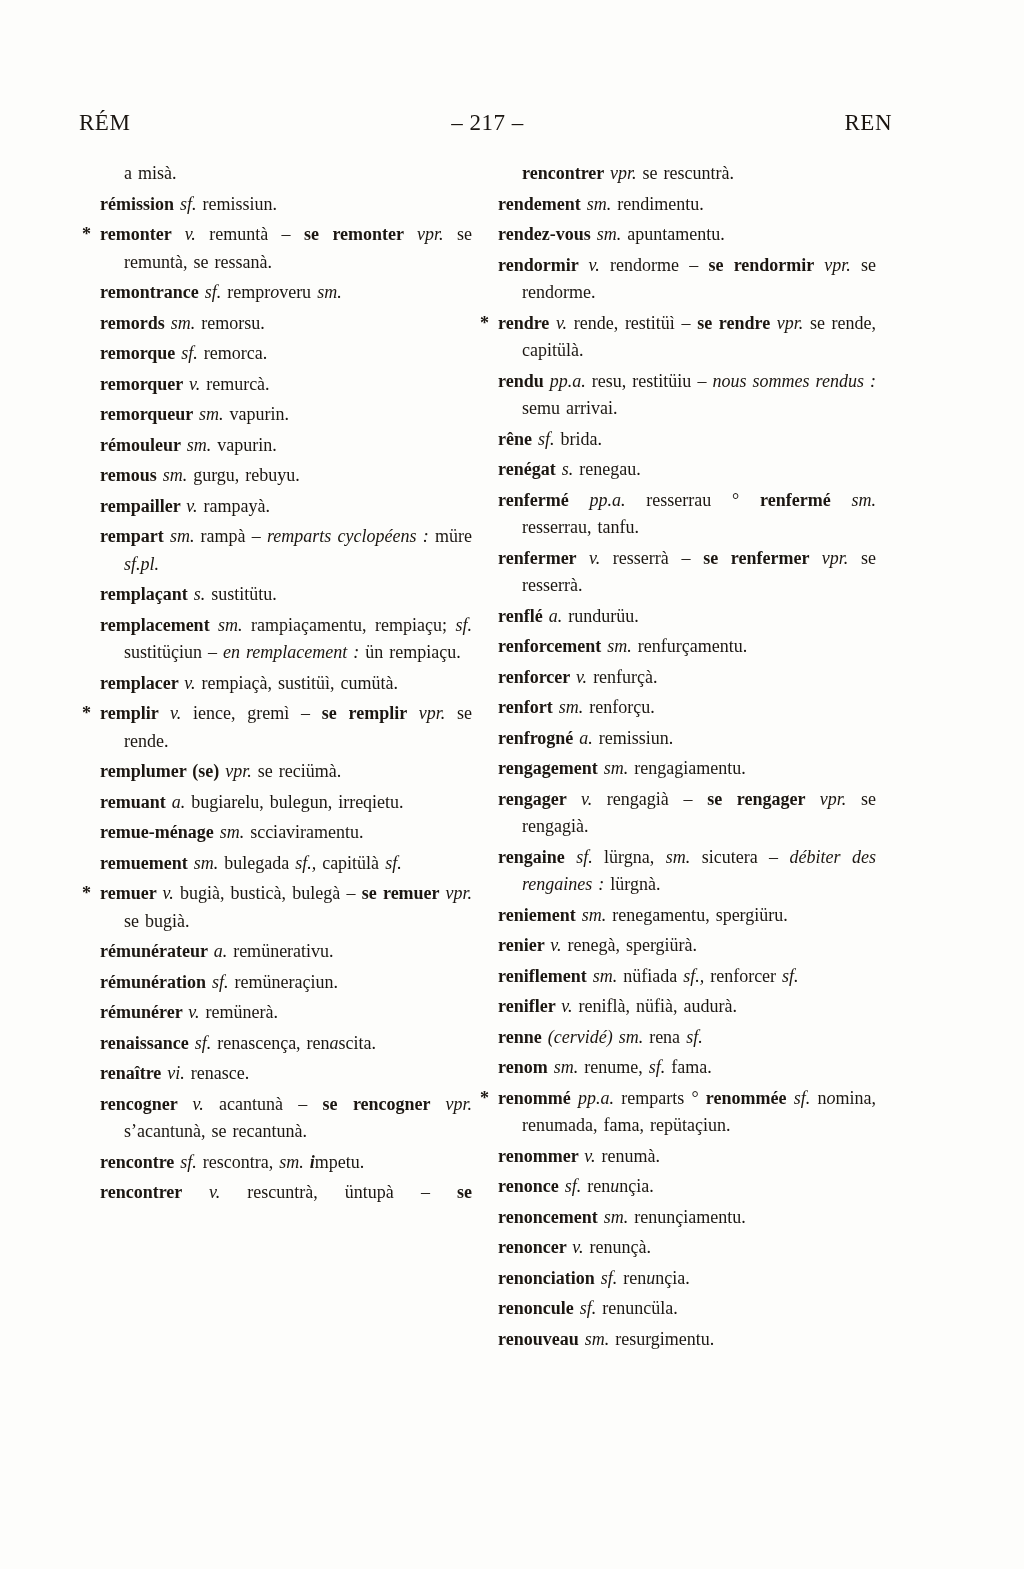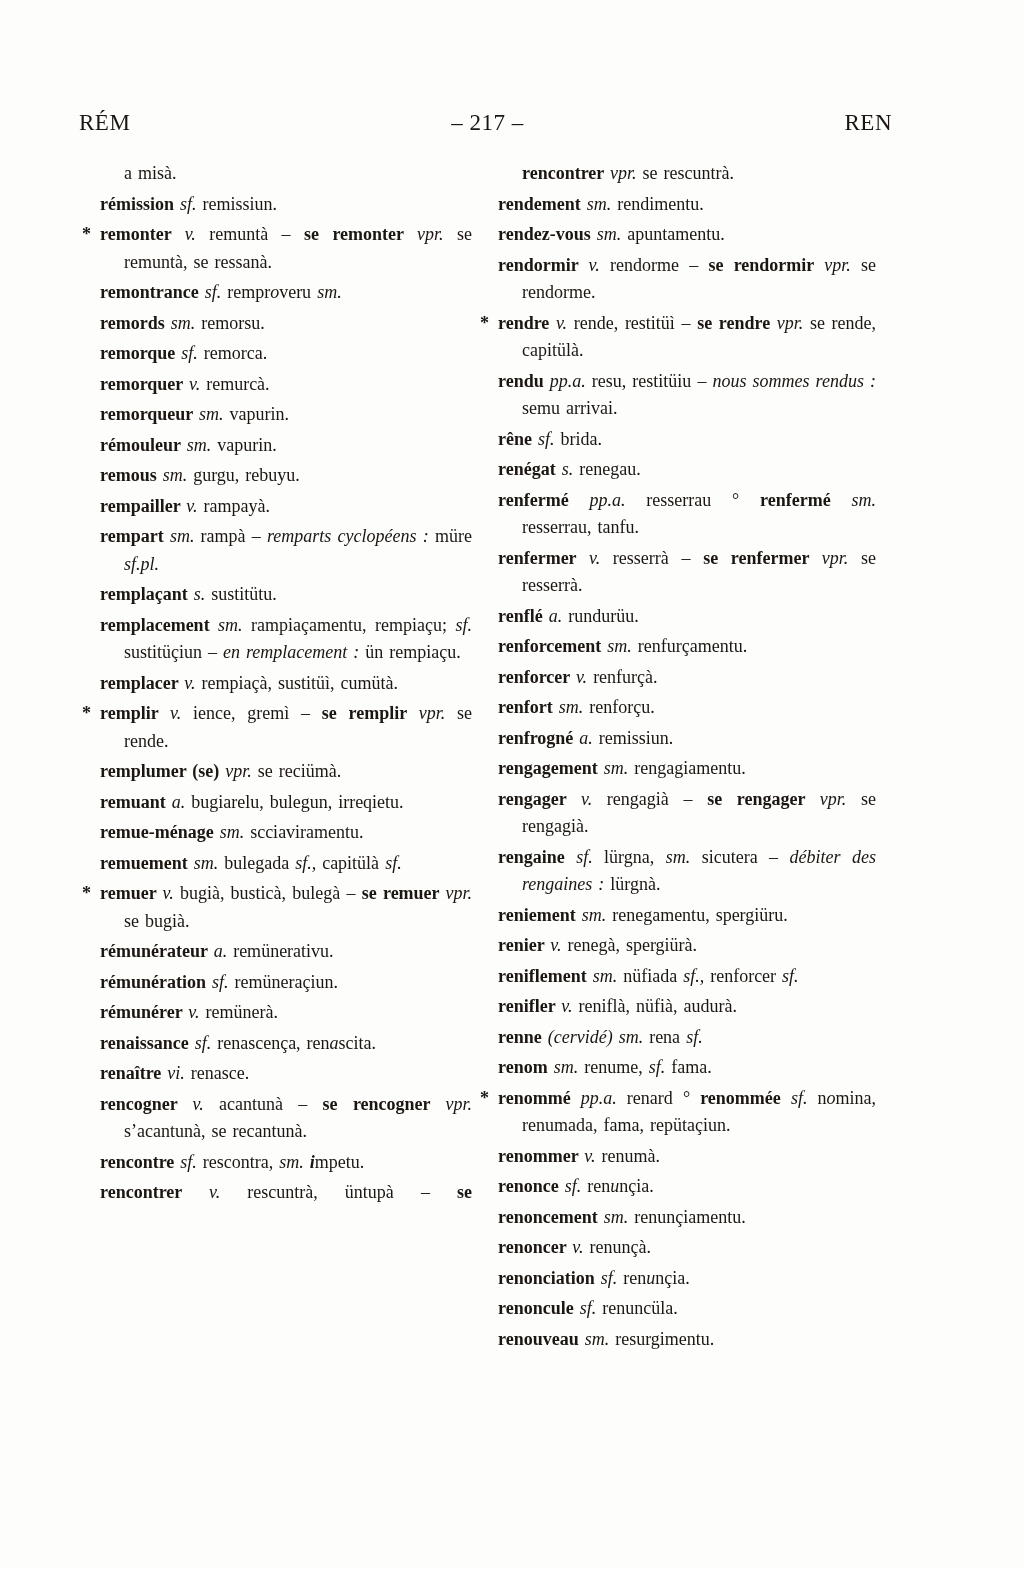--- a/index.html
+++ b/index.html
@@ -116,21 +116,21 @@
       <p class="entry"><span class="b">renfrogné </span><span class="i">a. </span><span>remissiun.</span></p>
       <p class="entry"><span class="b">rengagement </span><span class="i">sm. </span><span>rengagiamentu.</span></p>
       <p class="entry"><span class="b">rengager </span><span class="i">v. </span><span>rengagià – </span><span class="b">se rengager </span><span class="i">vpr. </span><span>se rengagià.</span></p>
       <p class="entry"><span class="b">rengaine </span><span class="i">sf. </span><span>lürgna, </span><span class="i">sm. </span><span>sicutera – </span><span class="i">débiter des rengaines : </span><span>lürgnà.</span></p>
       <p class="entry"><span class="b">reniement </span><span class="i">sm. </span><span>renegamentu, spergiüru.</span></p>
       <p class="entry"><span class="b">renier </span><span class="i">v. </span><span>renegà, spergiürà.</span></p>
       <p class="entry"><span class="b">reniflement </span><span class="i">sm. </span><span>nüfiada </span><span class="i">sf., </span><span>renforcer </span><span class="i">sf.</span></p>
       <p class="entry"><span class="b">renifler </span><span class="i">v. </span><span>reniflà, nüfià, audurà.</span></p>
       <p class="entry"><span class="b">renne </span><span class="i">(cervidé) </span><span class="i">sm. </span><span>rena </span><span class="i">sf.</span></p>
       <p class="entry"><span class="b">renom </span><span class="i">sm. </span><span>renume, </span><span class="i">sf. </span><span>fama.</span></p>
-      <p class="entry"><span class="star">*</span><span class="b">renommé </span><span class="i">pp.a. </span><span>renard ° </span><span class="b">renommée </span><span class="i">sf. </span><span>n</span><span class="i">o</span><span>mina, renumada, fama, repütaçiun.</span></p>
+      <p class="entry"><span class="star">*</span><span class="b">renommé </span><span class="i">pp.a. </span><span>remparts ° </span><span class="b">renommée </span><span class="i">sf. </span><span>n</span><span class="i">o</span><span>mina, renumada, fama, repütaçiun.</span></p>
       <p class="entry"><span class="b">renommer </span><span class="i">v. </span><span>renumà.</span></p>
       <p class="entry"><span class="b">renonce </span><span class="i">sf. </span><span>ren</span><span class="i">u</span><span>nçia.</span></p>
       <p class="entry"><span class="b">renoncement </span><span class="i">sm. </span><span>renunçiamentu.</span></p>
       <p class="entry"><span class="b">renoncer </span><span class="i">v. </span><span>renunçà.</span></p>
       <p class="entry"><span class="b">renonciation </span><span class="i">sf. </span><span>ren</span><span class="i">u</span><span>nçia.</span></p>
       <p class="entry"><span class="b">renoncule </span><span class="i">sf. </span><span>renuncüla.</span></p>
       <p class="entry"><span class="b">renouveau </span><span class="i">sm. </span><span>resurgimentu.</span></p>
     </div>
 </div>
 

